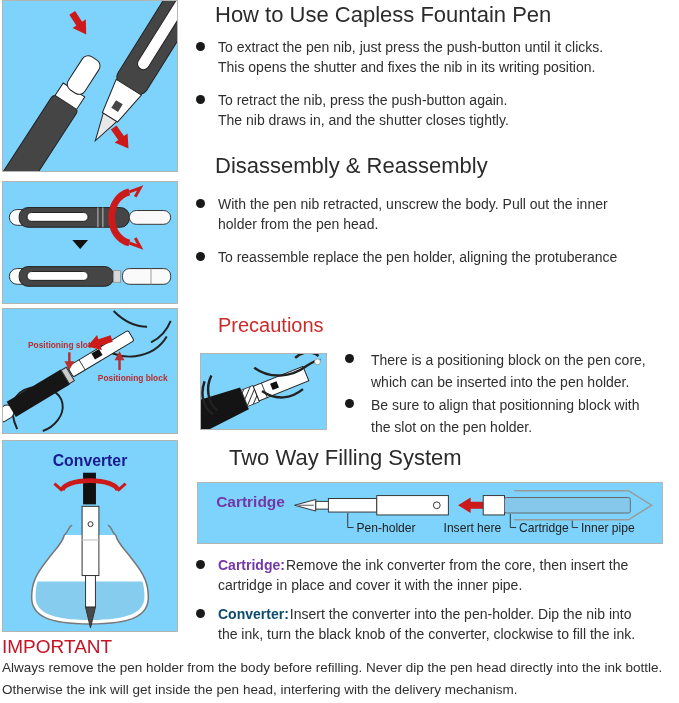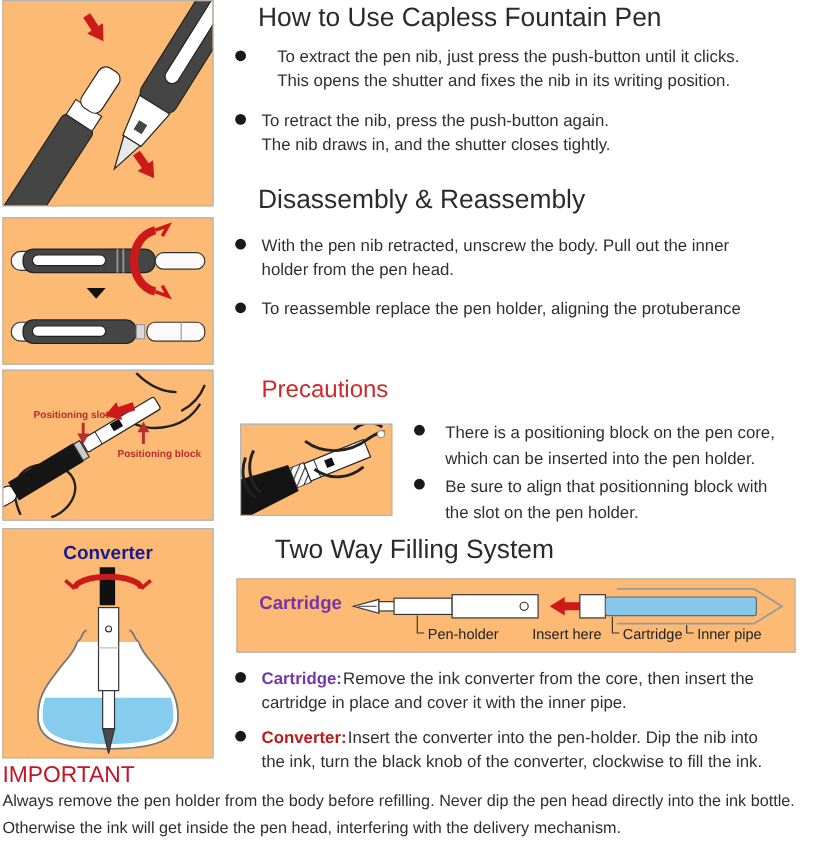--- a/index.html
+++ b/index.html
@@ -1,30 +1,30 @@
 <!DOCTYPE html>
 <html><head>
 <meta charset="utf-8">
 <style>
   html,body{margin:0;padding:0;background:#fff;}
   .page{position:relative;width:679px;height:703px;background:#fff;overflow:hidden;
         font-family:"Liberation Sans",sans-serif;color:#2b2b2b;}
-  .box{position:absolute;border:1px solid #b4b4b4;background:#fdba74;box-sizing:border-box;}
+  .box{position:absolute;border:1px solid #b4b4b4;background:#7dd3fc;box-sizing:border-box;}
   .box svg{display:block;width:100%;height:100%;}
   .h1{position:absolute;font-size:22px;font-weight:400;color:#2b2b2b;white-space:nowrap;}
   .h-red{position:absolute;font-size:20px;font-weight:400;color:#cc2a2a;white-space:nowrap;}
   .rightcol{position:absolute;left:185px;top:0;width:494px;height:703px;}
   .bullet{position:absolute;left:11px;display:flex;}
   .dot{flex:0 0 auto;width:9px;height:9px;border-radius:50%;background:#191919;margin-top:5px;}
   .btext{margin-left:13px;font-size:14px;line-height:20px;color:#2f2f2f;white-space:nowrap;}
   .prec-bullet{position:absolute;left:160px;display:flex;}
   .prec-bullet .btext{margin-left:17px;line-height:22px;}
   .lead{font-weight:bold;margin-right:1px;}
   .lead-purple{color:#7436a8;}
-  .lead-blue{color:#b91c1c;}
+  .lead-blue{color:#0c4a6e;}
   .footer-title{position:absolute;left:2px;top:636px;font-size:19px;font-weight:normal;color:#c41425;}
   .footer-line{position:absolute;left:2px;font-size:13.5px;color:#2f2f2f;white-space:nowrap;}
   text{font-family:"Liberation Sans",sans-serif;}
   .diag-label{font-size:12.5px;fill:#222;}
 </style>
 </head>
 <body>
 
 <svg width="0" height="0" style="position:absolute" aria-hidden="true">
   <defs>
@@ -131,21 +131,21 @@
       <path d="M60,50 A28,10 0 0 1 116,50" stroke="#cc1a1a" stroke-width="5" fill="none"></path>
       <path d="M116,50 l8,-7" stroke="#cc1a1a" stroke-width="3" fill="none"></path>
       <path d="M60,50 l-8,-7" stroke="#cc1a1a" stroke-width="3" fill="none"></path>
     </svg>
   </div>
 
   <div class="rightcol">
 
     <div class="h1" style="left:30px;top:2px;">How to Use Capless Fountain Pen</div>
 
-    <div class="bullet" style="top:37px;gap:13px;">
+    <div class="bullet" style="top:37px;">
       <span class="dot"></span>
       <div class="btext">
         <div>To extract the pen nib, just press the push-button until it clicks.</div>
         <div>This opens the shutter and fixes the nib in its writing position.</div>
       </div>
     </div>
     <div class="bullet" style="top:90px;">
       <span class="dot"></span>
       <div class="btext">
         <div>To retract the nib, press the push-button again.</div>

